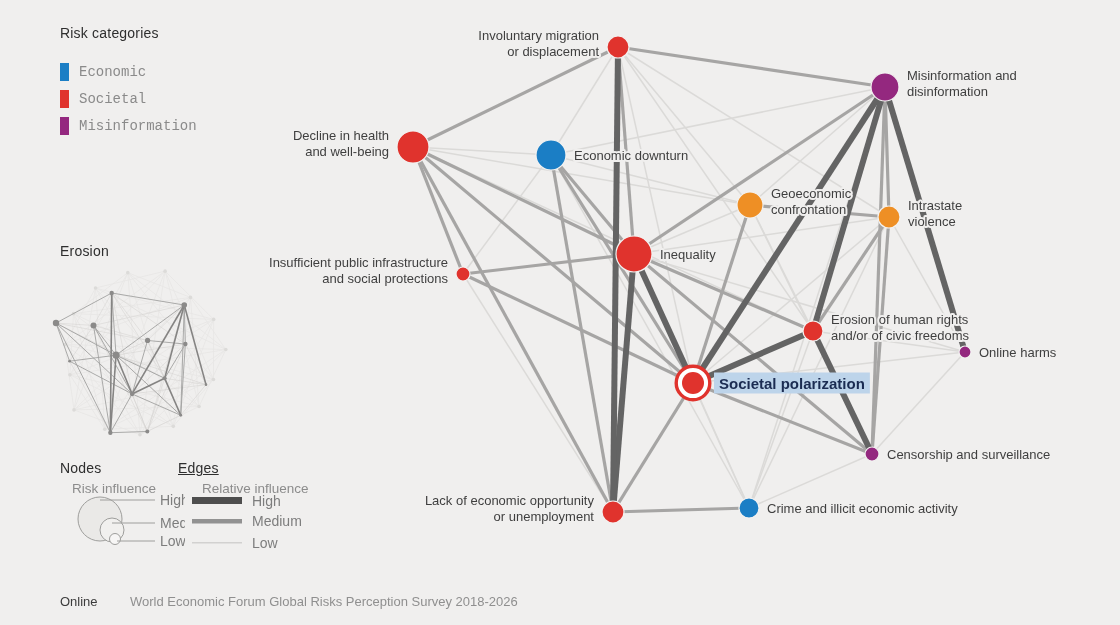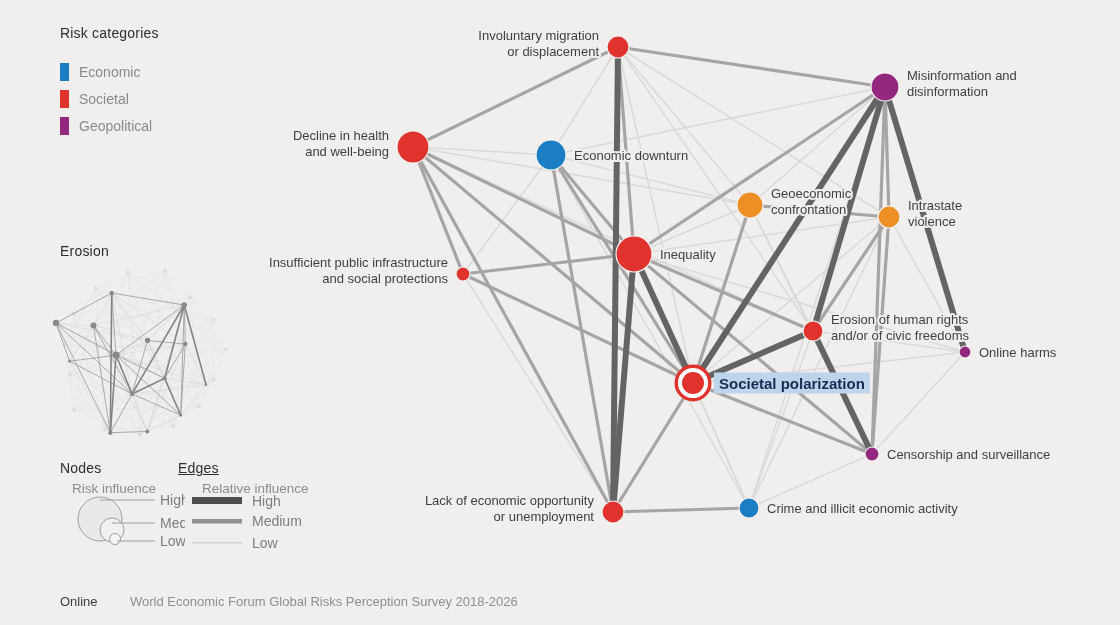--- a/index.html
+++ b/index.html
@@ -2,21 +2,21 @@
 <html><head>
 <meta charset="utf-8">
 <style>
   html,body{margin:0;padding:0;width:1120px;height:625px;background:#f0efee;
     font-family:"Liberation Sans",sans-serif;overflow:hidden;}
   #stage{position:relative;width:1120px;height:625px;}
   .abs{position:absolute;}
   #net{left:0;top:0;}
   .panel-title{font-size:14px;color:#2e2e2e;letter-spacing:.2px;}
   .panel-sub{font-size:13.5px;color:#8c8c8c;margin-left:12px;}
-  .cat-item{display:flex;align-items:center;height:27px;cursor:pointer;}
+  .cat-item{display:flex;align-items:center;height:27px;cursor:pointer;font-family:Liberation Mono, monospace;}
   .cat-chip{width:9px;height:18px;margin-right:10px;flex:0 0 auto;}
   .cat-label{font-size:14px;color:#8a8a8a;}
   .legend-label{font-size:14px;fill:#7d7d7d;}
   #source-row{left:60px;top:594px;font-size:13px;}
   #source-label{color:#3c3c3c;display:inline-block;width:70px;}
   #source-text{color:#8f8f8f;}
 </style>
 </head>
 <body>
 
@@ -151,21 +151,21 @@
       <div class="cat-item">
         <span class="cat-chip" style="background: rgb(27, 126, 197);"></span>
         <span class="cat-label">Economic</span>
       </div>
       <div class="cat-item">
         <span class="cat-chip" style="background: rgb(224, 51, 45);"></span>
         <span class="cat-label">Societal</span>
       </div>
       <div class="cat-item">
         <span class="cat-chip" style="background: rgb(148, 40, 127);"></span>
-        <span class="cat-label">Geopolitical</span>
+        <span class="cat-label">Misinformation</span>
       </div>
     </div>
 
   <div class="panel-title abs" style="left:60px;top:243px;">Erosion</div>
 
   <svg id="overview" class="abs" style="left:48px;top:260px;" width="205" height="195" viewBox="0 0 205 195">
       <line x1="165.4529534635534" y1="119.4314687812009" x2="125.27296443498406" y2="166.37369425038307" stroke="#e7e6e4" stroke-width="0.8"></line>
       <line x1="151.05786459514655" y1="146.52395583485003" x2="91.99002280192121" y2="174.74875161175572" stroke="#e7e6e4" stroke-width="0.8"></line>
       <line x1="125.27296443498406" y1="166.37369425038307" x2="56.788680975698036" y2="169.25144999477635" stroke="#e7e6e4" stroke-width="0.8"></line>
       <line x1="91.99002280192121" y1="174.74875161175572" x2="26.001988827611427" y2="149.8971328483108" stroke="#e7e6e4" stroke-width="0.8"></line>

